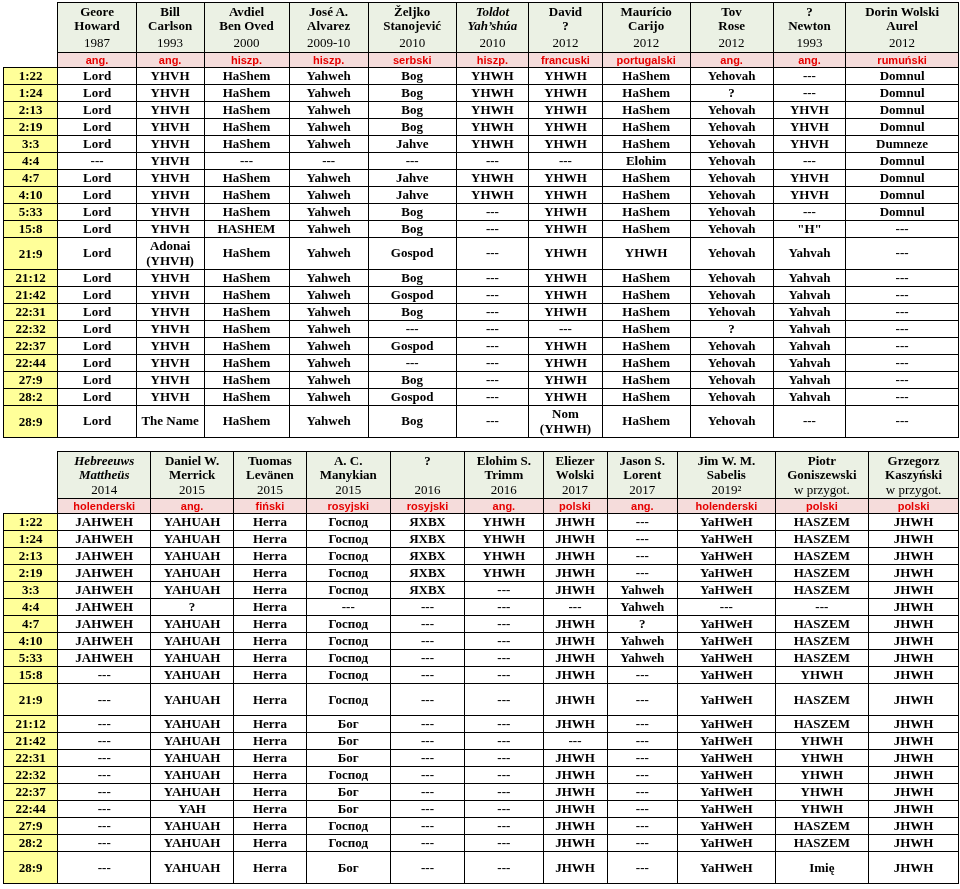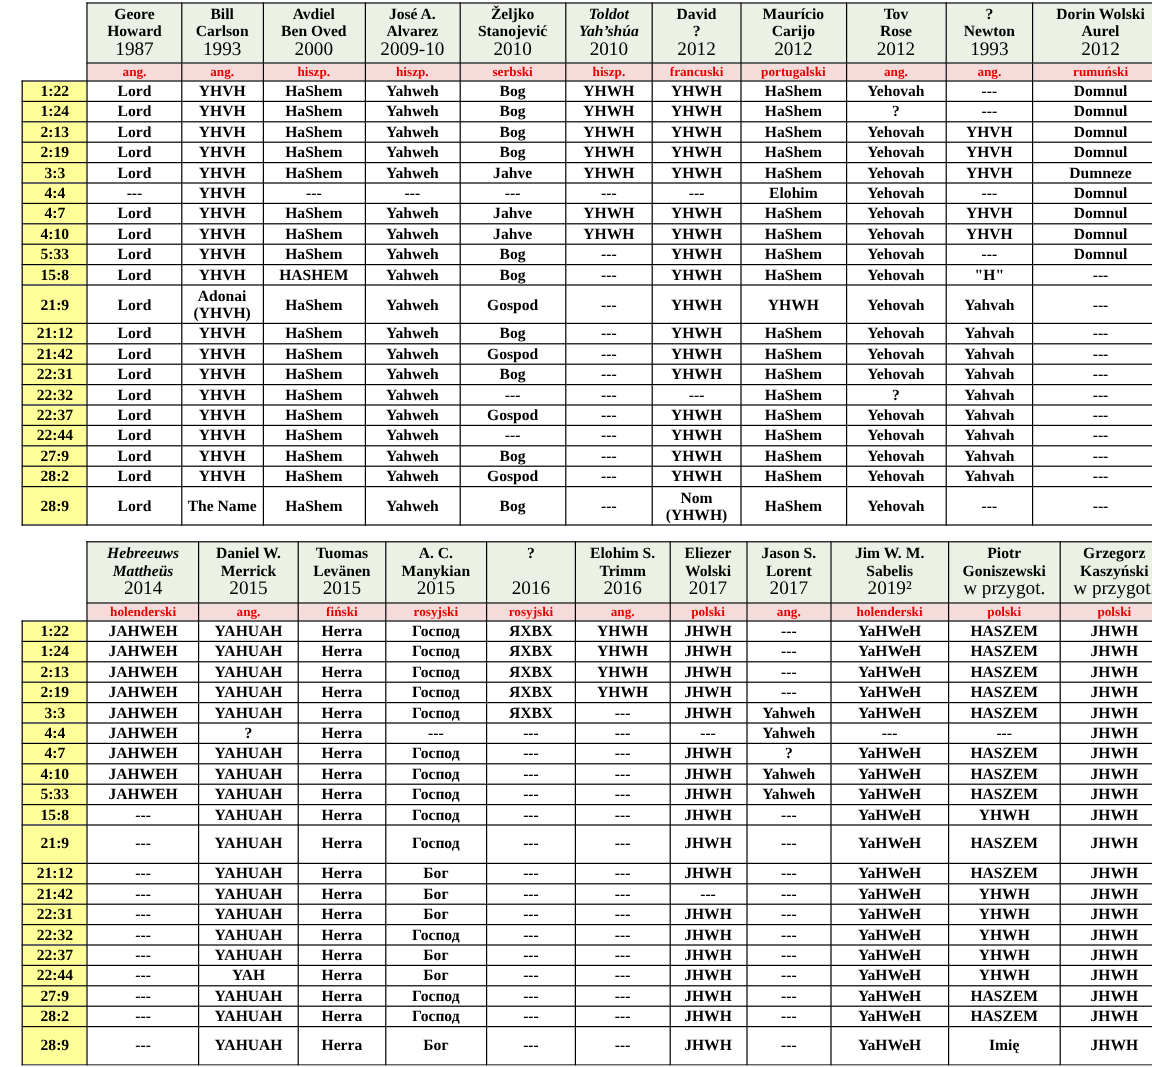--- a/index.html
+++ b/index.html
@@ -10,21 +10,21 @@
     --grid:#000000;
     --paper:#FFFFFF;
   }
   *{box-sizing:border-box;}
   body{
     margin:0;
     width:960px;
     background:var(--paper);
     font-family:"Liberation Serif","DejaVu Serif",serif;
   }
-  .page{padding:2px 2px 0 18px;}
+  .page{padding:2px 2px 0 3px;}
   table{
     border-collapse:collapse;
     table-layout:fixed;
     width:956px;
   }
   table.t1{margin-bottom:13px;}
   td{
     border:1.5px solid var(--grid);
     text-align:center;
     vertical-align:middle;
@@ -50,27 +50,27 @@
   }
   .name{
     font-weight:bold;
     font-size:13px;
     line-height:1.1;
     white-space:pre-line;
   }
   .name.italic{font-style:italic;}
   .year{
     font-weight:normal;
-    font-size:16px;
+    font-size:13px;
     line-height:1.05;
   }
   td.lang-cell{
     background:var(--lang-bg);
     color:var(--lang-color);
-    font-family:Liberation Serif, serif;
+    font-family:Liberation Sans, sans-serif;
     font-weight:bold;
     font-size:11px;
     height:15px;
   }
   tbody tr{height:16px;}
   tbody tr.tall{height:32px;margin-left:17px;}
   td.verse-cell{
     background:var(--verse-bg);
     font-weight:bold;
     font-size:13px;

